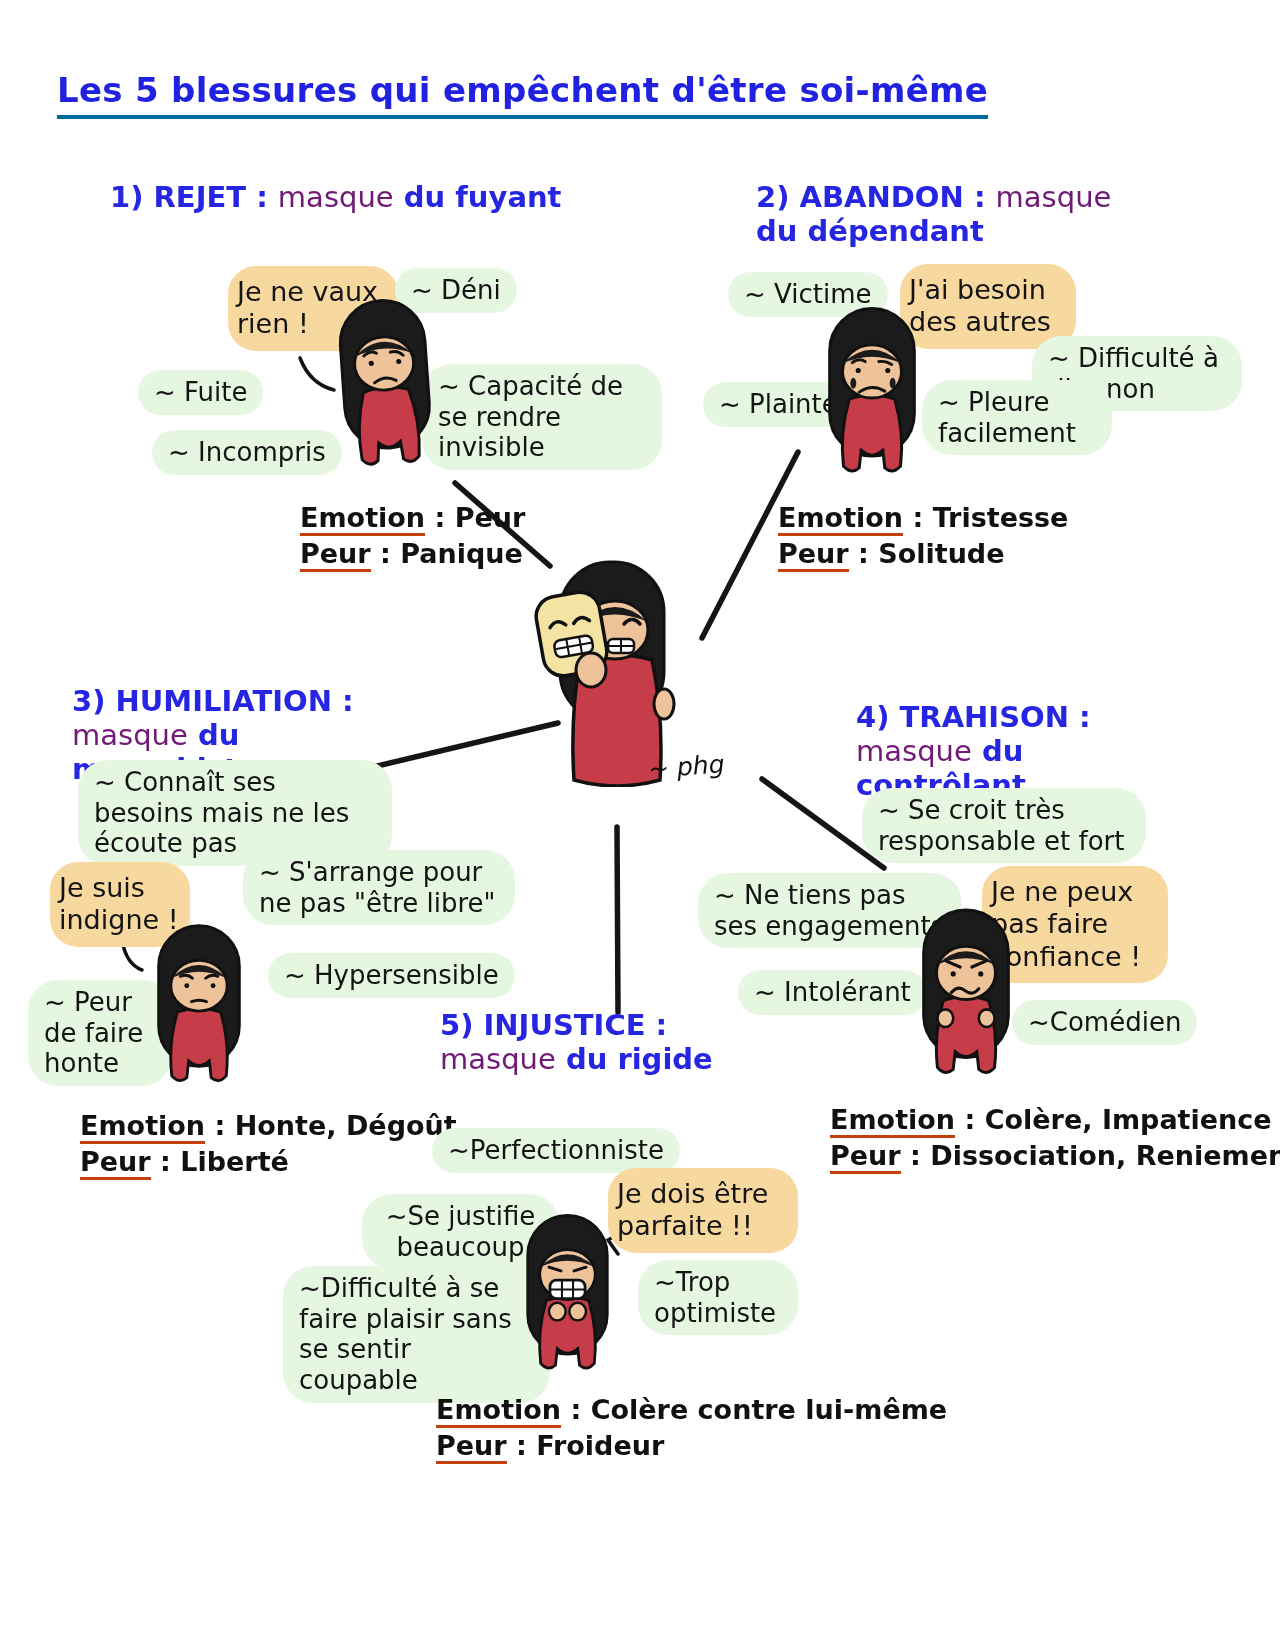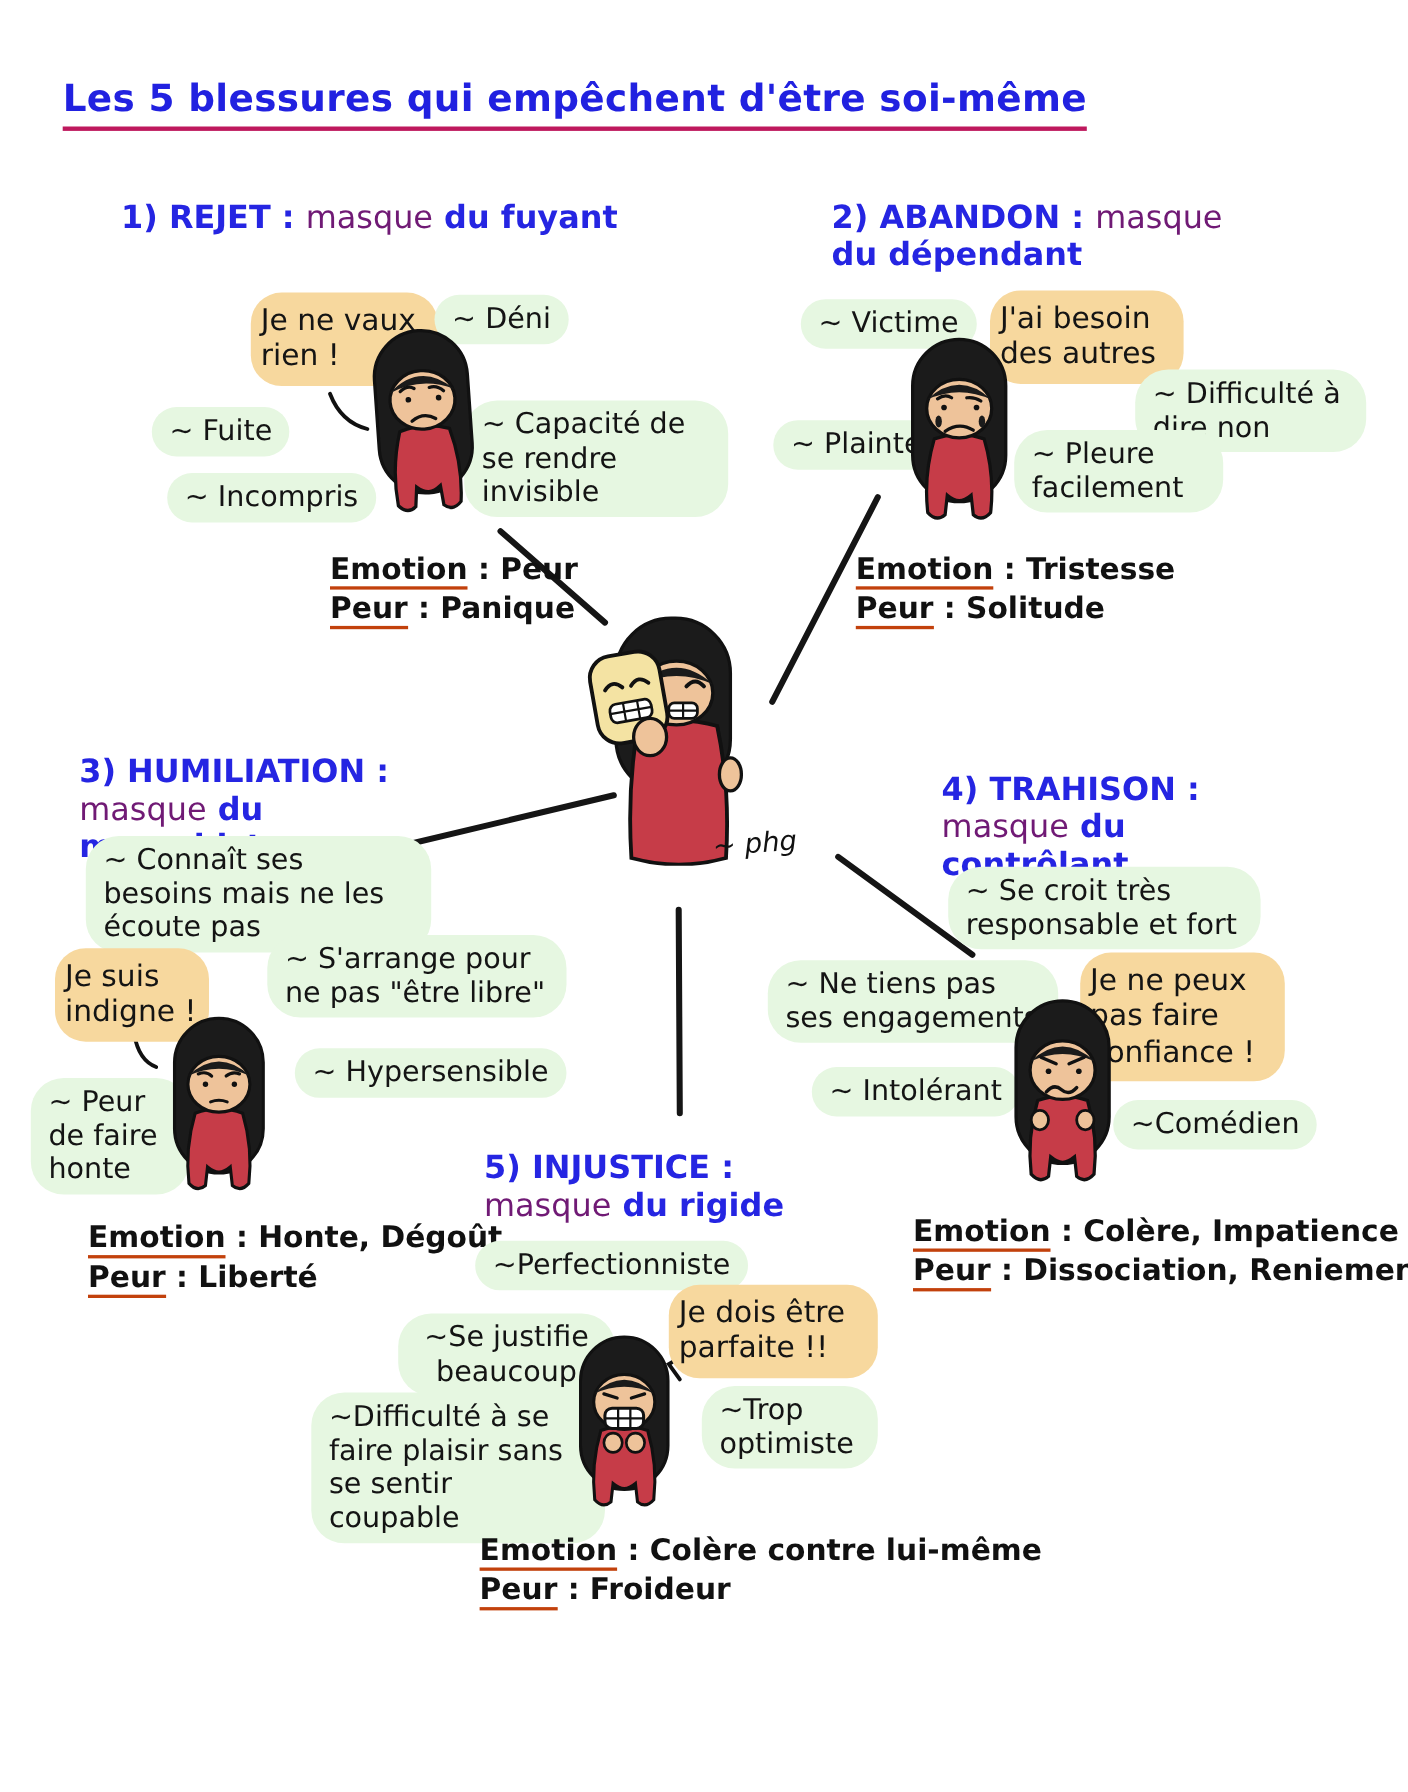--- a/index.html
+++ b/index.html
@@ -3,21 +3,21 @@
 <meta charset="utf-8">
 <style>
   html,body { margin:0; padding:0; background:#fff; }
   .canvas {
     position:relative; width:1280px; height:1629px; background:#ffffff;
     font-family:"DejaVu Sans", sans-serif; color:#141414; overflow:hidden;
   }
   .layer { position:absolute; inset:0; }
   .title {
     position:absolute; left:57px; top:70px; font-size:34px; font-weight:700;
-    color:#2121e0; border-bottom:4px solid #be185d; padding-bottom:5px;
+    color:#2121e0; border-bottom:4px solid #0369a1; padding-bottom:5px;
     letter-spacing:.3px; white-space:nowrap;
   }
   .hdr { position:absolute; font-size:29px; font-weight:700; color:#2525e2; line-height:1.18; }
   .hdr .lt { font-weight:400; color:#701a75; }
   .bubble {
     position:absolute; background:#e6f7e1; border-radius:30px;
     padding:7px 16px; font-size:26px; line-height:1.18; color:#141414;
   }
   .speech {
     position:absolute; background:#f7d89e; border-radius:28px;
@@ -94,21 +94,21 @@
   <div class="layer">
     <div class="hdr" style="left:756px; top:180px; width:380px;">
       <span>2) ABANDON :</span>
       <span class="lt">masque</span>
       <span>du dépendant</span>
     </div>
     <div class="bubble" style="left:728px; top:272px;">~ Victime</div>
     <div class="speech" style="left:900px; top:264px; width:158px;">J'ai besoin des autres</div>
     <div class="bubble" style="left:1032px; top:336px; width:178px;">~ Difficulté à dire non</div>
     <div class="bubble" style="left:703px; top:382px;">~ Plaintes</div>
-    <div class="bubble" style="left:922px; top:380px; width:158px;margin-top:11px;">~ Pleure facilement</div>
+    <div class="bubble" style="left:922px; top:380px; width:158px;">~ Pleure facilement</div>
     <svg class="char" style="left:808px; top:300px;" width="128" height="198" viewBox="0 0 130 200">
       <use href="#girl-base"></use>
       <g stroke="#111" stroke-width="3" stroke-linecap="round" fill="none">
         <path d="M45,63 q7,-5 13,-1"></path>
         <path d="M72,62 q7,-1 13,3"></path>
         <path d="M52,93 q13,-9 26,-1"></path>
       </g>
       <circle cx="51" cy="71" r="2.6" fill="#111"></circle>
       <circle cx="81" cy="71" r="2.6" fill="#111"></circle>
       <ellipse cx="46" cy="84" rx="3" ry="5.5" fill="#1b1b1b"></ellipse>
@@ -189,21 +189,21 @@
       <ellipse cx="44" cy="118" rx="8" ry="9" fill="#eec39a" stroke="#111" stroke-width="2.6"></ellipse>
       <ellipse cx="86" cy="118" rx="8" ry="9" fill="#eec39a" stroke="#111" stroke-width="2.6"></ellipse>
     </svg>
     <div class="emo" style="left:830px; top:1102px;">
       <div><span class="u">Emotion</span><span> : Colère, Impatience</span></div>
       <div><span class="u">Peur</span><span> : Dissociation, Reniement</span></div>
     </div>
   </div>
 
   <div class="layer">
-    <div class="hdr" style="left:440px; top:1044px; width:330px;">
+    <div class="hdr" style="left:440px; top:1008px; width:330px;">
       <span>5) INJUSTICE :</span>
       <span class="lt">masque</span>
       <span>du rigide</span>
     </div>
     <div class="bubble" style="left:432px; top:1128px;">~Perfectionniste</div>
     <div class="bubble center-txt" style="left:362px; top:1194px; width:165px;">~Se justifie beaucoup</div>
     <div class="speech" style="left:608px; top:1168px; width:172px;">Je dois être parfaite !!</div>
     <div class="bubble" style="left:283px; top:1266px; width:235px;">~Difficulté à se faire plaisir sans se sentir coupable</div>
     <div class="bubble" style="left:638px; top:1260px; width:128px;">~Trop optimiste</div>
     <svg class="char" style="left:505px; top:1208px;" width="125" height="185" viewBox="0 0 130 200">

